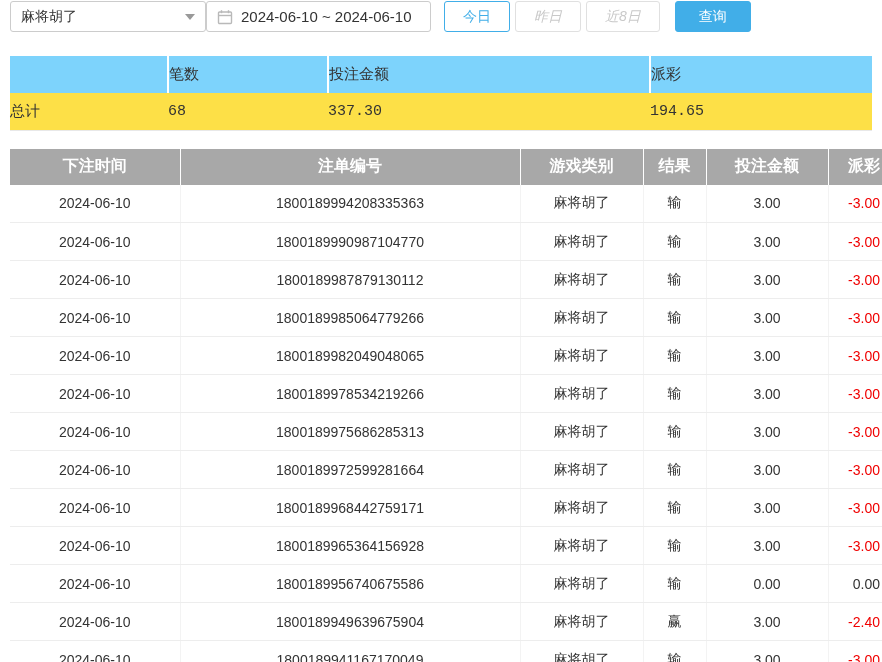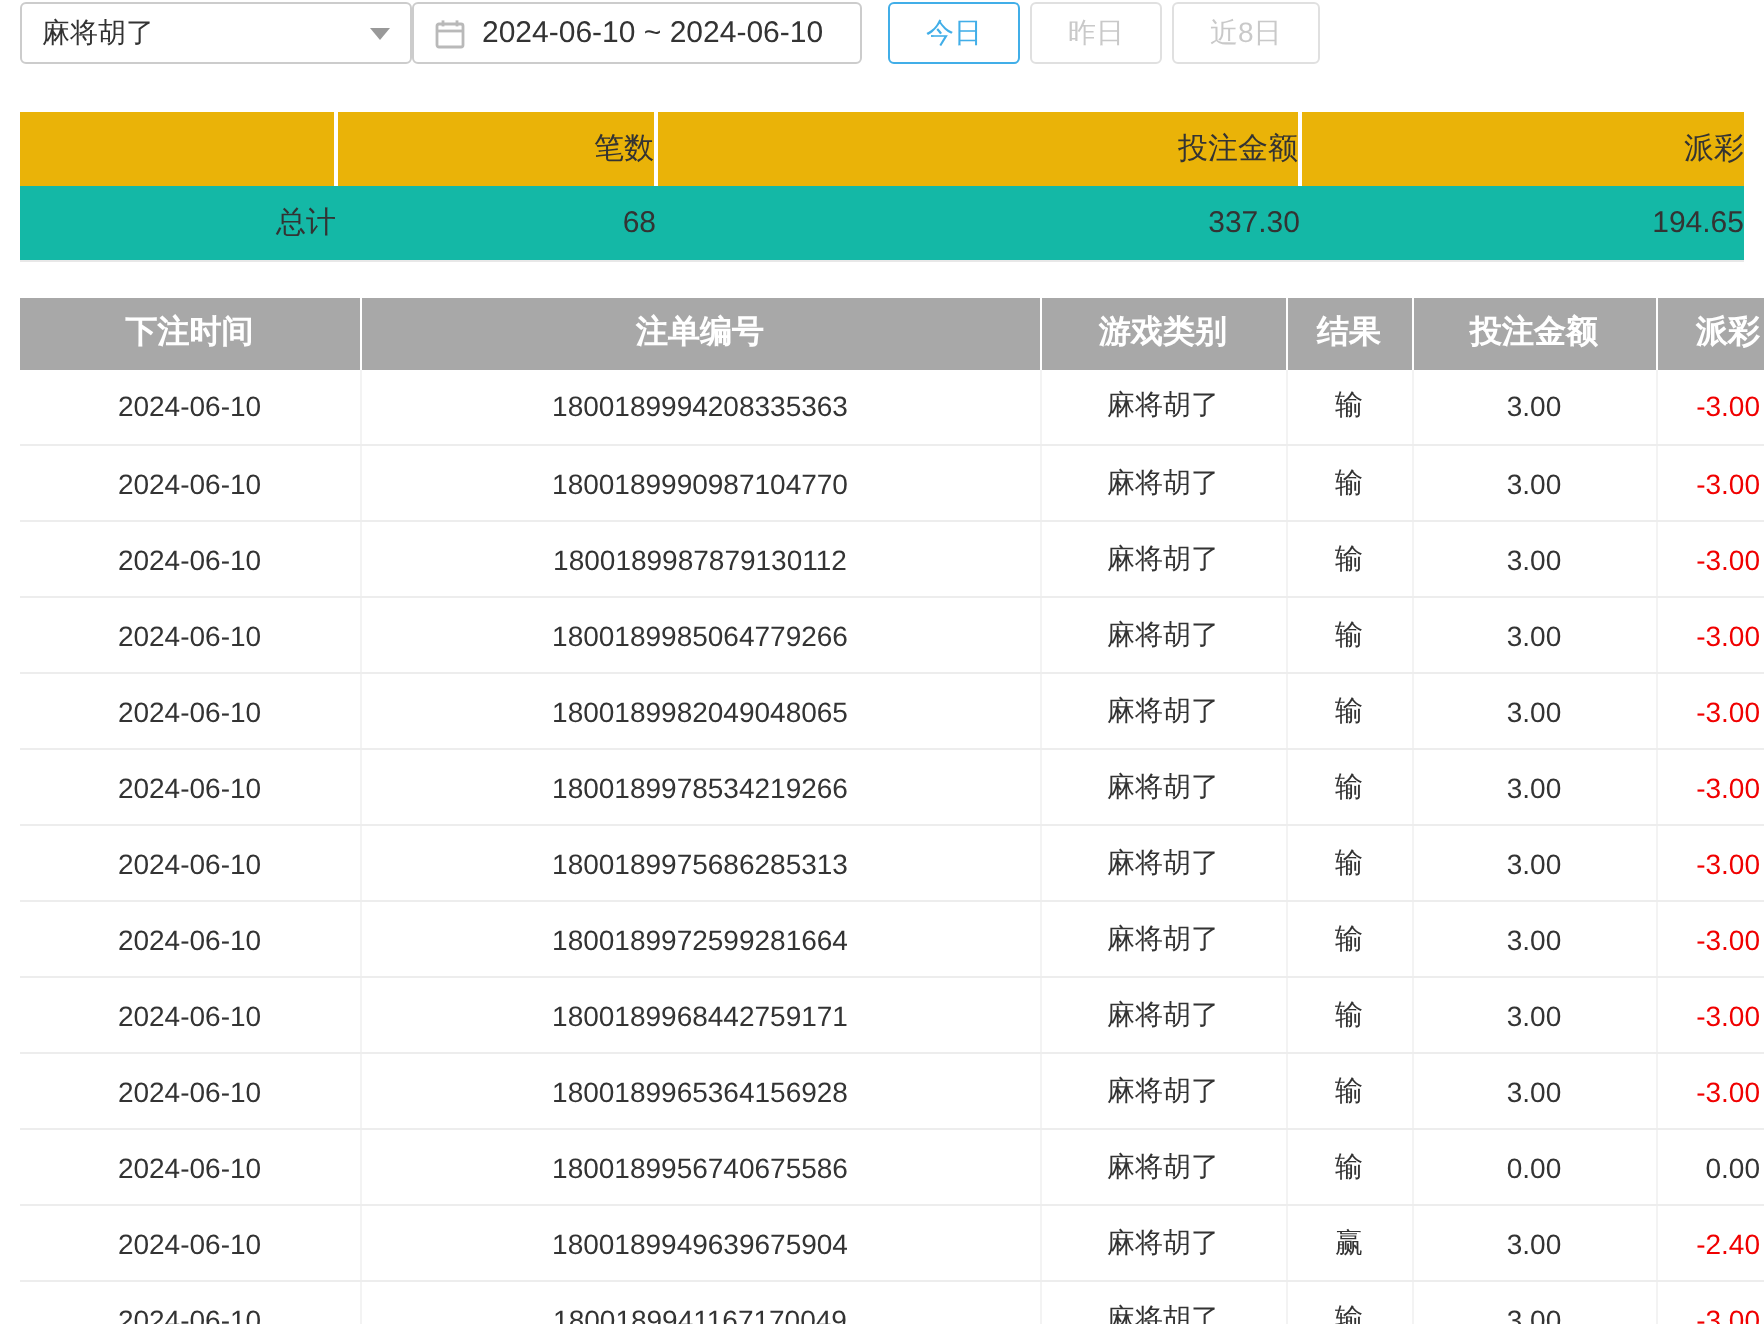--- a/index.html
+++ b/index.html
@@ -15,32 +15,32 @@
   .caret-down { width: 0; height: 0; border-left: 5px solid transparent;
     border-right: 5px solid transparent; border-top: 6px solid #999; }
   .date-box { margin-left: 0; width: 225px; height: 31px; border: 1px solid #ccc;
     border-radius: 3px; background: #fff; display: flex; align-items: center;
     padding: 0 10px; gap: 8px; font-size: 15px; color: #333; cursor: pointer; }
   .cal-icon { display: inline-flex; color: #b9b9b9; }
   .btn { height: 31px; padding: 0 18px; font-size: 14px; background: #fff;
     border: 1px solid #ddd; border-radius: 3px; cursor: pointer;
     margin-left: 5px; font-family: inherit; }
   .btn-today { border-color: #41aee8; color: #41aee8; margin-left: 13px; }
-  .btn-muted { color: #c9c9c9; border-color: #e0e0e0; }
+  .btn-muted { color: #c9c9c9; border-color: #e0e0e0; font-style: italic; }
   .btn-query { background: #41aee8; border-color: #41aee8; color: #fff;
     margin-left: 15px; padding: 0 23px; }
 
   
   table.summary { margin-top: 24px; border-collapse: collapse; width: 862px;
     table-layout: fixed; font-size: 15px; color: #333; }
-  table.summary th { background: #eab308; height: 37px; font-weight: 400;
-    text-align: right; border-left: 2px solid #fff; }
+  table.summary th { background: #7dd3fc; height: 37px; font-weight: 400;
+    text-align: left; border-left: 2px solid #fff; }
   table.summary th:first-child { border-left: none; }
-  table.summary td { height: 37px; text-align: right; background: #14b8a6;
-    border-bottom: 1px solid #e8e8e8; }
+  table.summary td { height: 37px; text-align: left; background: #fde047;
+    border-bottom: 1px solid #e8e8e8; font-family: Liberation Mono, monospace; }
 
   
   .table-wrap { margin-top: 18px; width: 872px; overflow: hidden; }
   table.bets { border-collapse: collapse; width: 940px; table-layout: fixed;
     font-size: 14px; color: #333; }
   table.bets thead th { background: #a8a8a8; color: #fff; font-weight: bold;
     font-size: 16px; height: 36px; text-align: center; border-left: 1px solid #fff; }
   table.bets thead th:first-child { border-left: none; }
   table.bets tbody td { height: 38px; text-align: center; background: #fff;
     border-bottom: 1px solid #ededed; border-left: 1px solid #f3f3f3; }
@@ -65,20 +65,21 @@
           <line x1="1.5" y1="6.5" x2="14.5" y2="6.5"></line>
           <line x1="4.5" y1="1.2" x2="4.5" y2="4.2"></line>
           <line x1="11.5" y1="1.2" x2="11.5" y2="4.2"></line>
         </svg>
       </span>
       <span>2024-06-10 ~ 2024-06-10</span>
     </div>
     <button class="btn btn-today">今日</button>
     <button class="btn btn-muted">昨日</button>
     <button class="btn btn-muted">近8日</button>
+    <button class="btn btn-query">查询</button>
   </div>
 
   <table class="summary">
     <colgroup>
       <col style="width:158px">
         <col style="width:160px">
         <col style="width:322px">
         <col style="width:222px">
     </colgroup>
     <thead>

